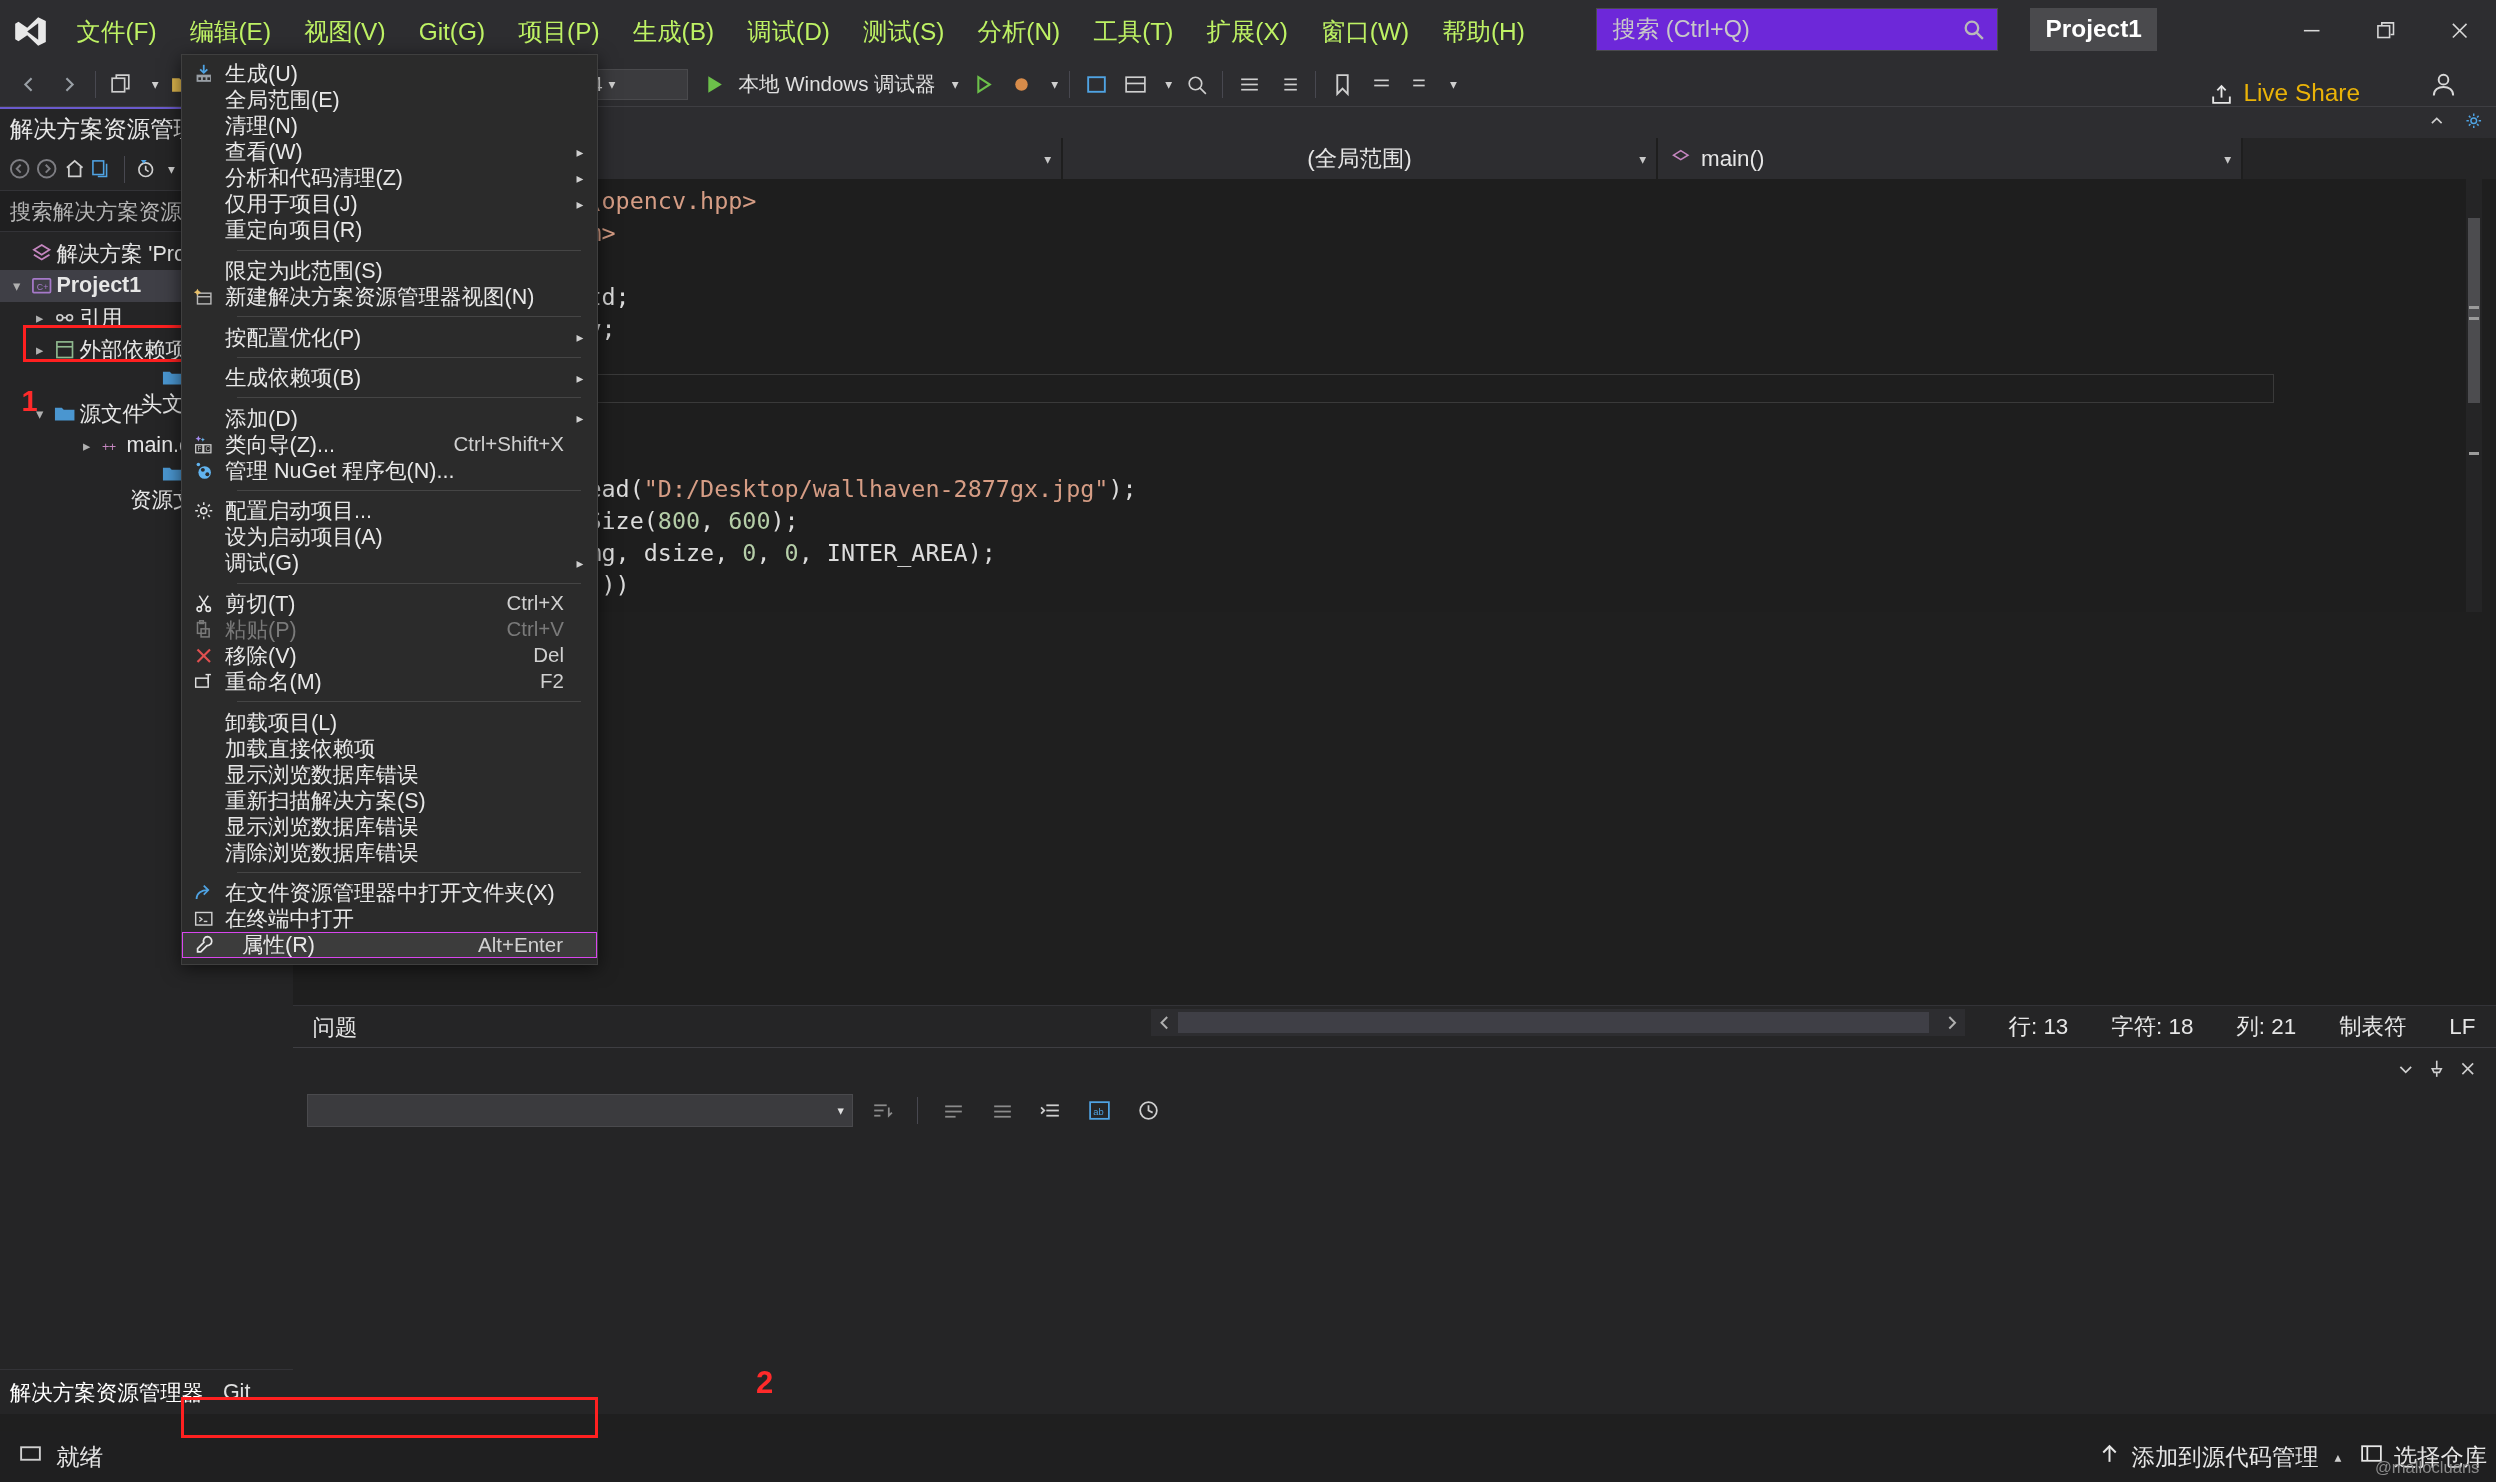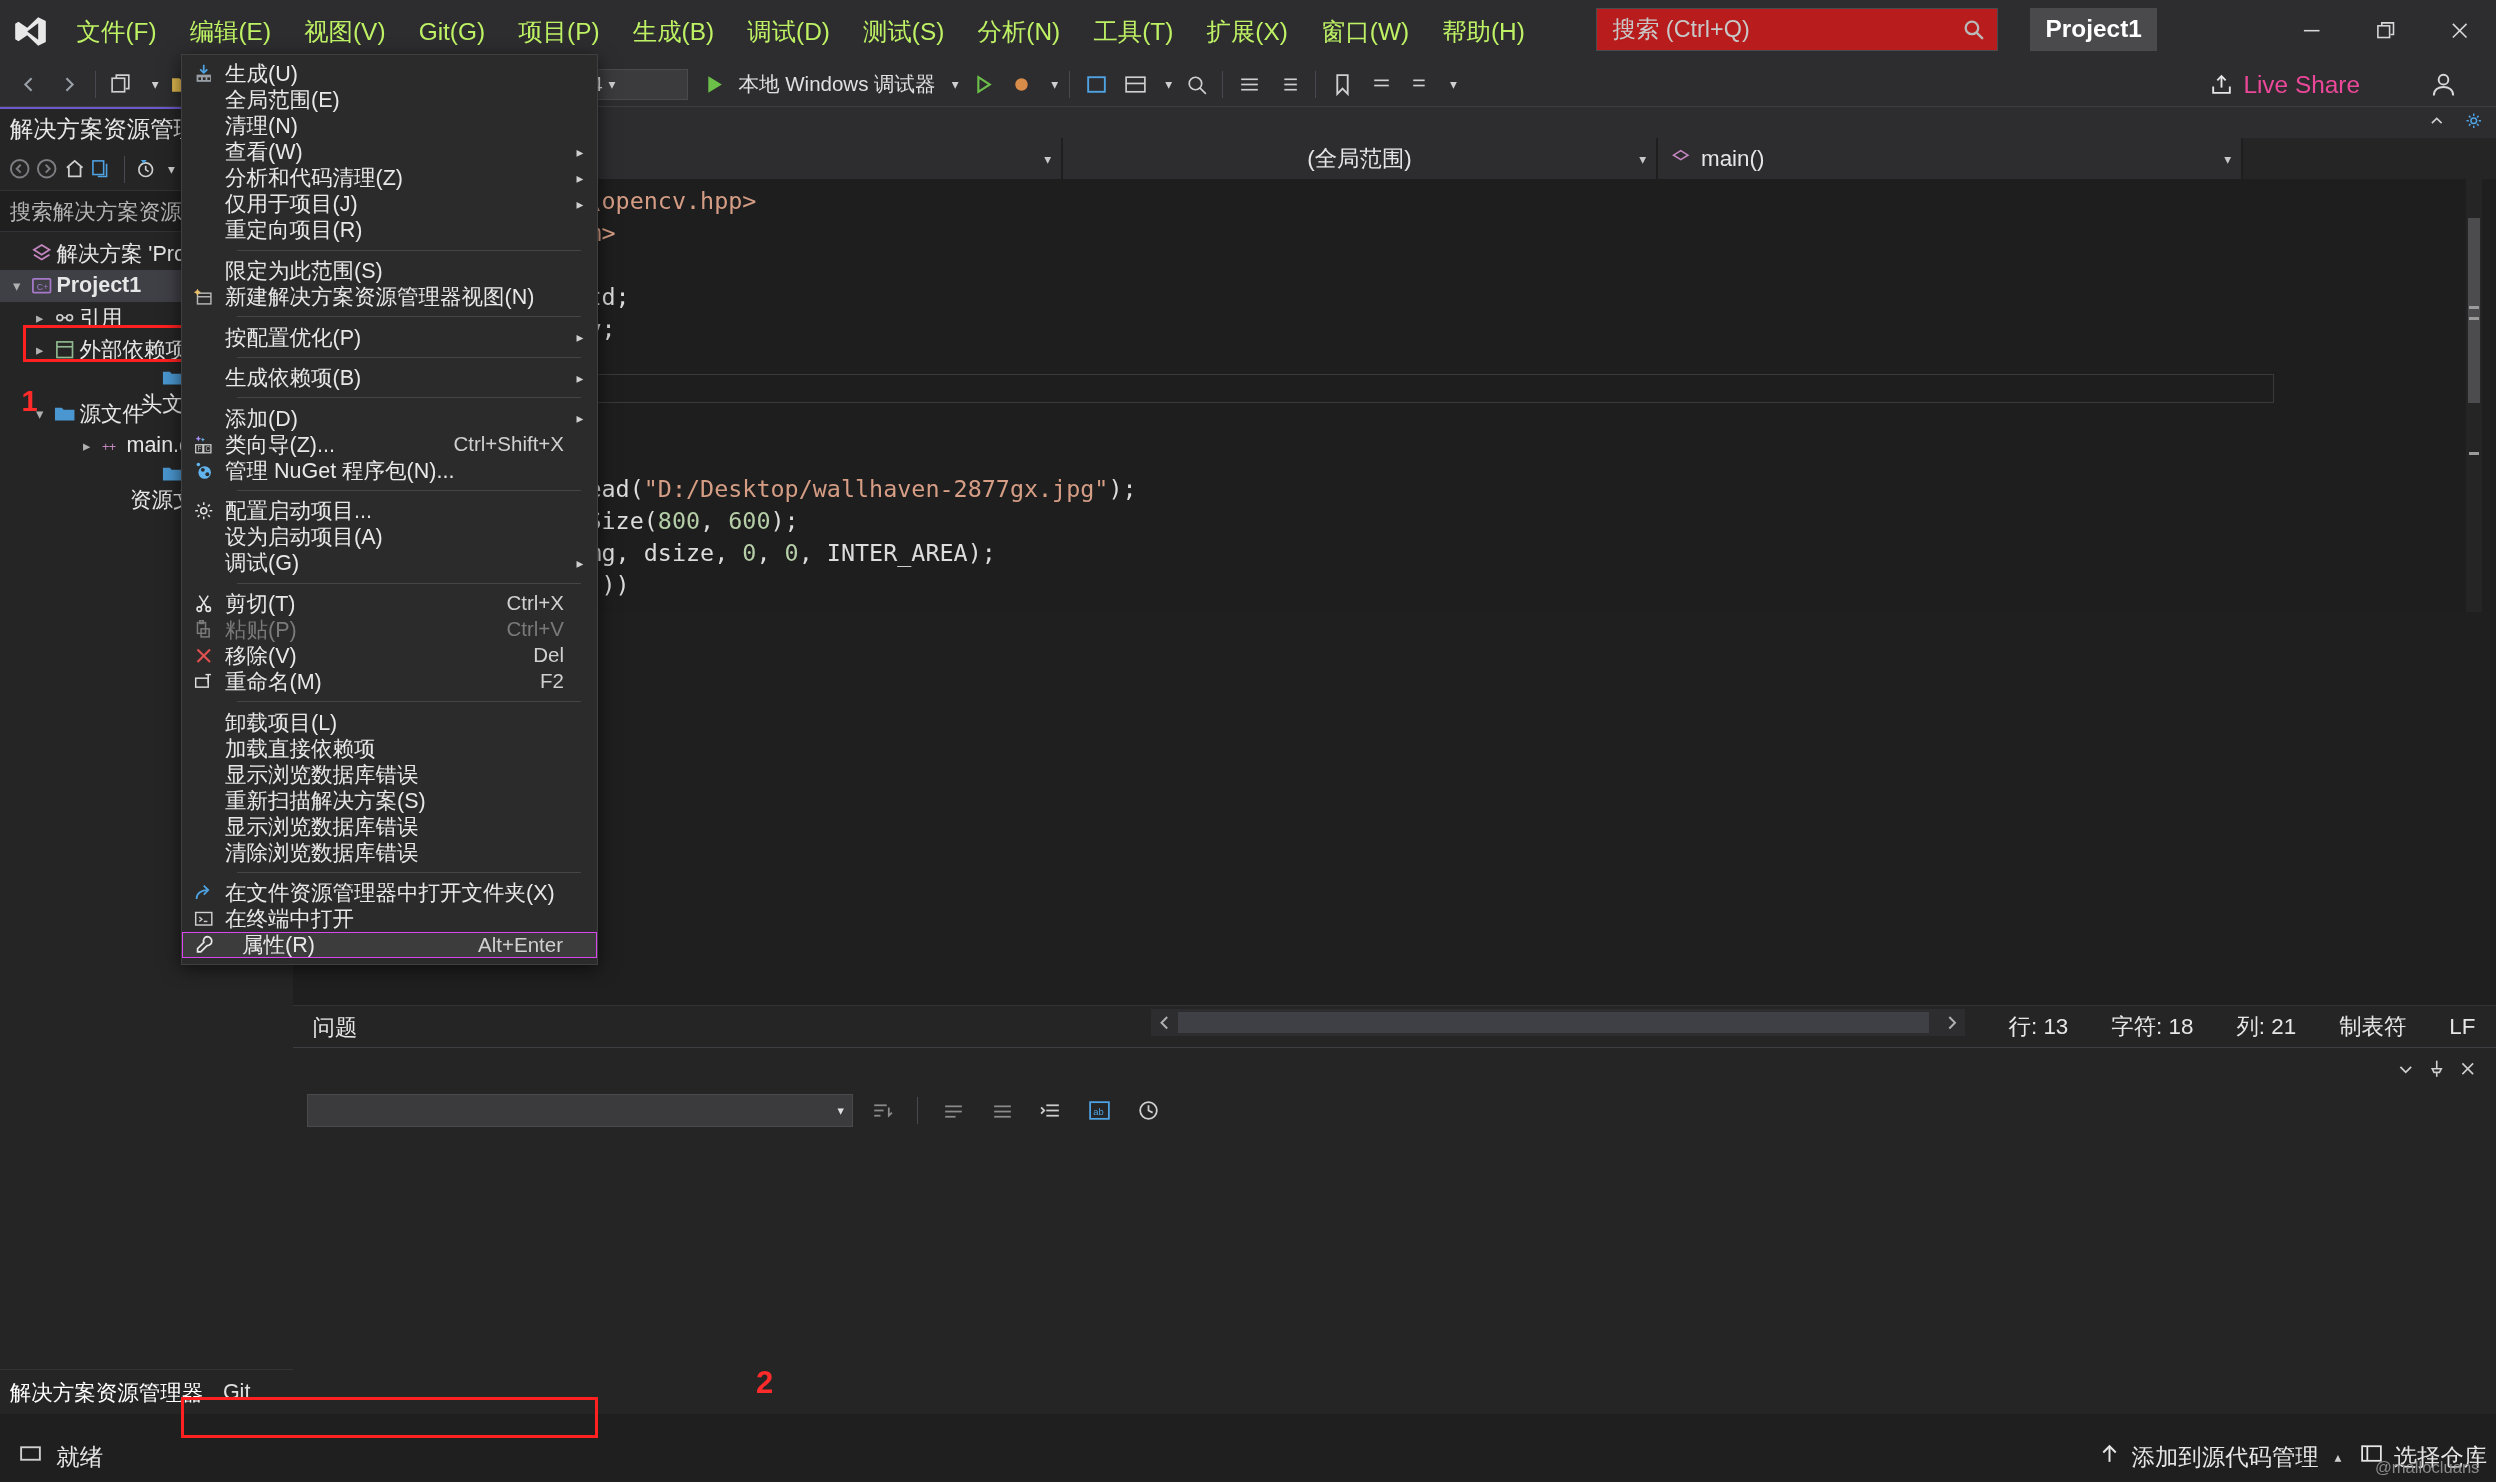--- a/index.html
+++ b/index.html
@@ -21,21 +21,21 @@
   }
   .vs-logo svg { width: 35px; height: 35px; }
   .menubar { display: flex; align-items: center; height: 62px; }
   .menu-item {
     padding: 0 16.6px; height: 43px; line-height: 43px;
     font-size: 24.4px; color: #bef264; white-space: nowrap; cursor: default;
   }
 
   .search-box {
     position: absolute; left: 1596px; top: 7.8px; width: 402px; height: 43px;
-    background: #b91c1c; border: 1px solid #4a4a4d;
+    background: #6d28d9; border: 1px solid #4a4a4d;
     display: flex; align-items: center; padding: 0 7.8px;
   }
   .search-box .ph { font-size: 23.4px; color: #c8c8c8; flex: 1; padding-left: 7.8px;}
   .search-icon { width: 31px; height: 31px; display:flex; align-items:center; justify-content:center;}
   .search-icon svg { width: 25px; height: 25px; }
 
   .proj-chip {
     position: absolute; left: 2030px; top: 7.8px; height: 43px;
     background: #4a4a4d; display: flex; align-items: center;
     padding: 0 15.6px; font-size: 24.4px; color: #ffffff; font-weight: bold;
@@ -57,22 +57,22 @@
   .tb svg { width: 25px; height: 25px; }
   .tb.small { width: 21.5px; }
   .tb-sep { width: 1px; height: 27px; background: #484850; margin: 0 6.8px; }
   .tb-combo {
     height: 31px; background: #3b3b3e; border: 1px solid #4a4a4d; display: flex; align-items: center;
     padding: 0 7.8px; color: #e0e0e0; font-size: 20.5px; margin: 0 5.9px;
   }
   .tb-text { color: #e0e0e0; font-size: 20.5px; padding: 0 5.9px; white-space: nowrap; }
   .caret { font-size: 13.7px; color: #cfcfcf; margin-left: 5.9px; }
   .live-share {
-    position: absolute; right: 137px; top: 0; height: 45px; display: flex; align-items: center;
-    color: #ec4899; font-size: 24.4px; gap: 9.8px;
+    position: absolute; right: 137px; top: 0; height: 45px; display: flex; align-items: flex-end;
+    color: #eab308; font-size: 24.4px; gap: 9.8px;
   }
   .live-share svg { width: 25px; height: 25px; }
   .acct-icon { position: absolute; right: 39px; top: 7.8px; color:#d8d8d8;}
   .acct-icon svg{width:29px;height:29px;}
 
   
   .se-panel {
     position: absolute; left: 0; top: 107px; width: 293px; height: 1307px;
     background: #252526; border-top: 2.9px solid #6a5acd;
   }

